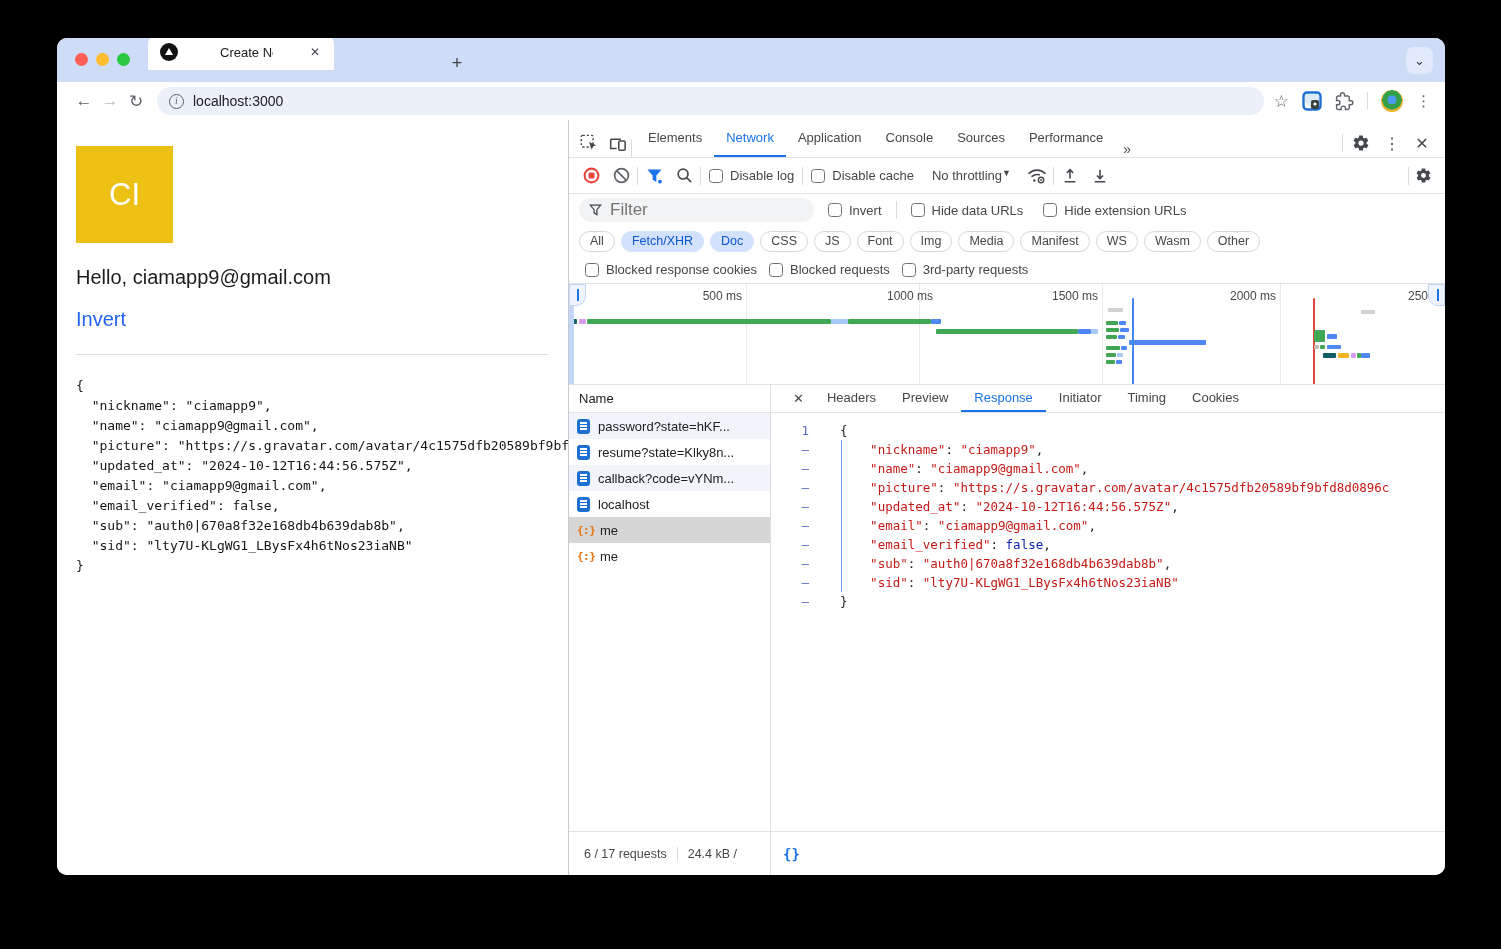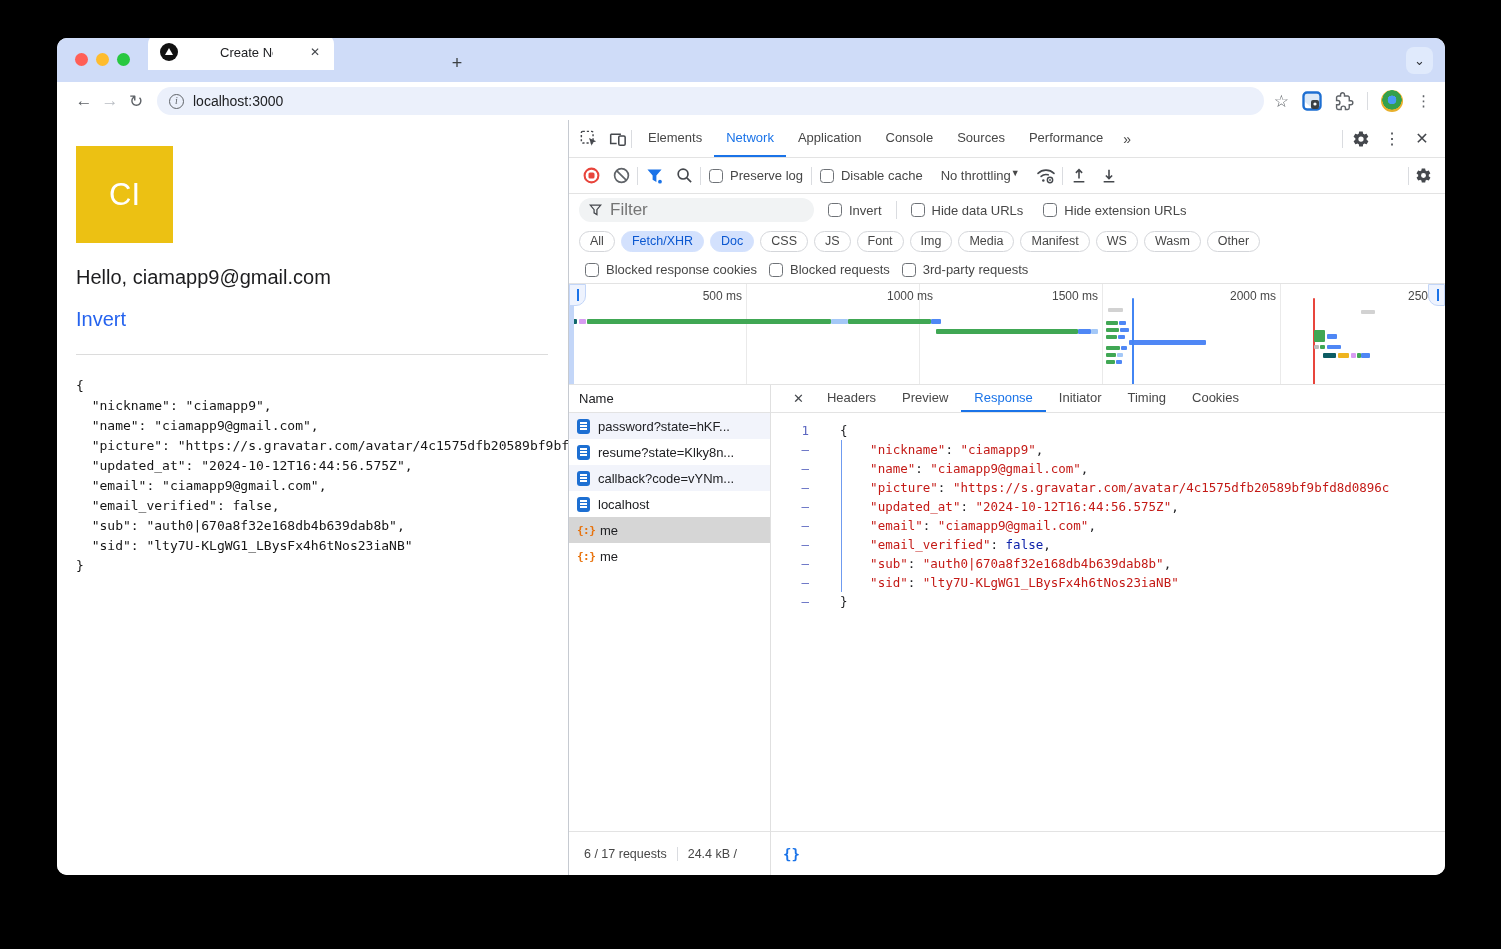--- a/index.html
+++ b/index.html
@@ -52,21 +52,21 @@
           color:#fff; font-size:31px; }
   .greeting { margin:23px 0 0 19px; font-size:20px; color:#1d1d1f; }
   .logout { display:inline-block; margin:19px 0 0 19px; font-size:20px; cursor:pointer; }
   .page hr { border:none; border-top:1px solid #dcdcdc; margin:23px 20px 0 19px; }
   .profile-json { margin:21px 0 0 19px; font-family:"DejaVu Sans Mono", monospace; font-size:13px;
                   line-height:20px; color:#161616; white-space:pre; overflow:hidden; }
 
   
   .devtools { flex:1; min-width:0; background:#fff; border-left:1px solid #c6cad1; display:flex; flex-direction:column; }
   .dt-row { flex:none; display:flex; align-items:center; border-bottom:1px solid #e3e3e3; background:#fff; }
-  .dt-tabbar { height:38px; padding:0 6px; }
+  .dt-tabbar { height:38px; padding:0 6px;align-items:flex-end; }
   .ic-btn { display:flex; align-items:center; justify-content:center; width:28px; height:28px; flex:none; }
   .dt-tabs { display:flex; height:100%; margin-left:4px; }
   .dt-tab { display:flex; align-items:center; padding:0 12px; font-size:13px; color:#474747;
             border-bottom:2.5px solid transparent; white-space:nowrap; }
   .dt-tab.active { color:#1a73e8; border-bottom-color:#1a73e8; }
   .more-tabs { font-size:14px; color:#474747; padding:0 8px; }
   .dt-tabbar-right { margin-left:auto; display:flex; align-items:center; gap:4px; padding-right:4px; }
   .glyph-ic { font-size:16px; color:#45484d; width:26px; text-align:center; }
 
   .dt-nettools { height:36px; padding:0 8px; gap:2px; }
@@ -266,21 +266,21 @@
           </span>
           <span class="ic-btn">
             <svg class="ic" width="17" height="17" viewBox="0 0 18 18">
               <circle cx="7.5" cy="7.5" r="5.2" fill="none" stroke="#45484d" stroke-width="1.8"></circle>
               <line x1="11.5" y1="11.5" x2="16" y2="16" stroke="#45484d" stroke-width="1.8"></line>
             </svg>
           </span>
           <span class="sep-v"></span>
           <span class="cb">
             <span class="box"></span>
-            <span>Preserve log</span>
+            <span>Disable log</span>
           </span>
           <span class="sep-v"></span>
           <span class="cb">
             <span class="box"></span>
             <span>Disable cache</span>
           </span>
           <span class="throttle">
             <span>No throttling</span>
             <span class="caret">▼</span>
           </span>

